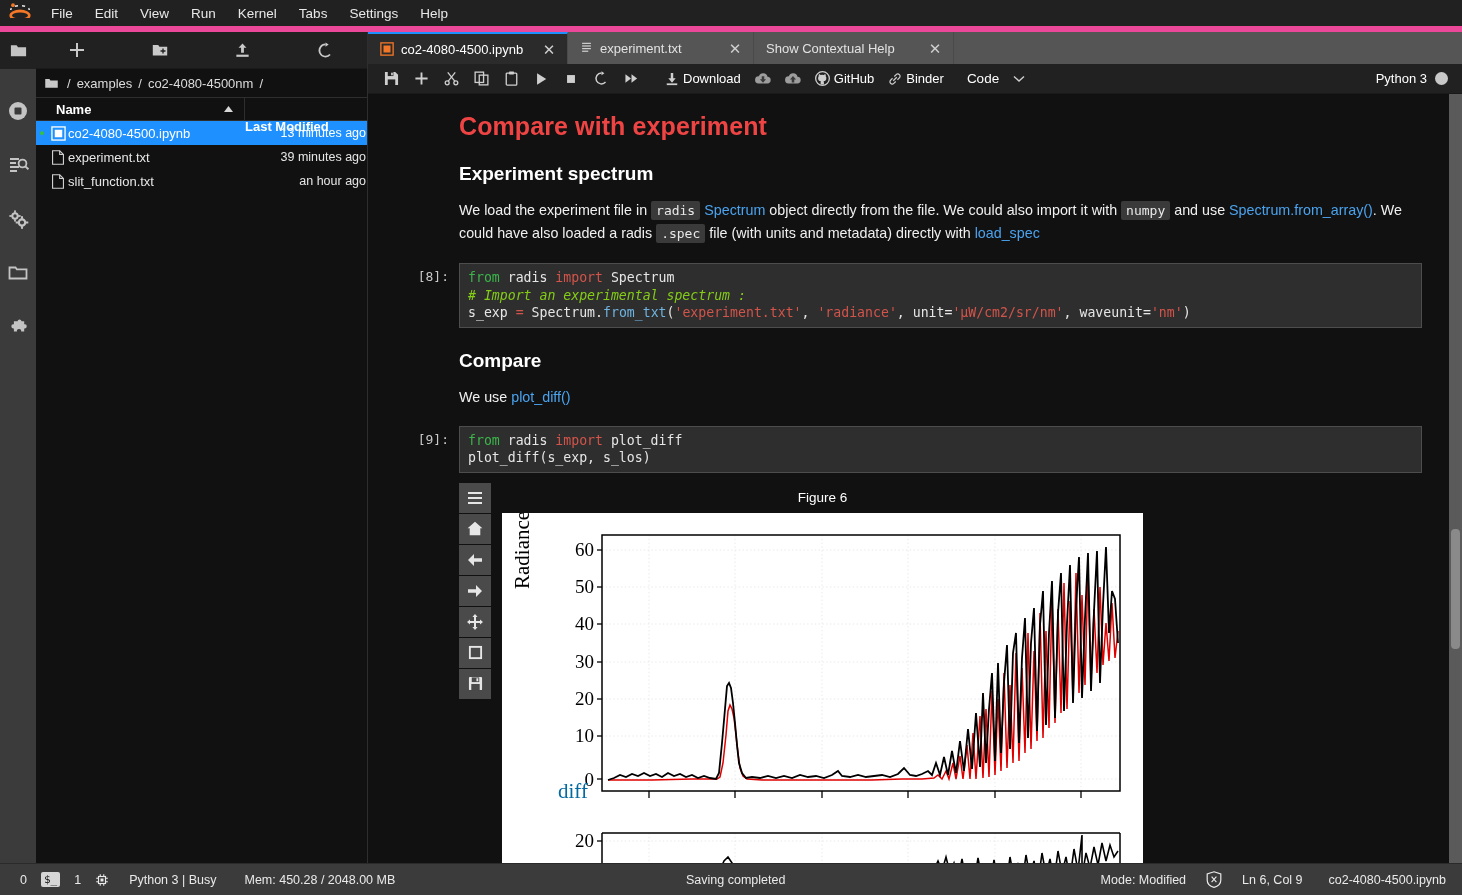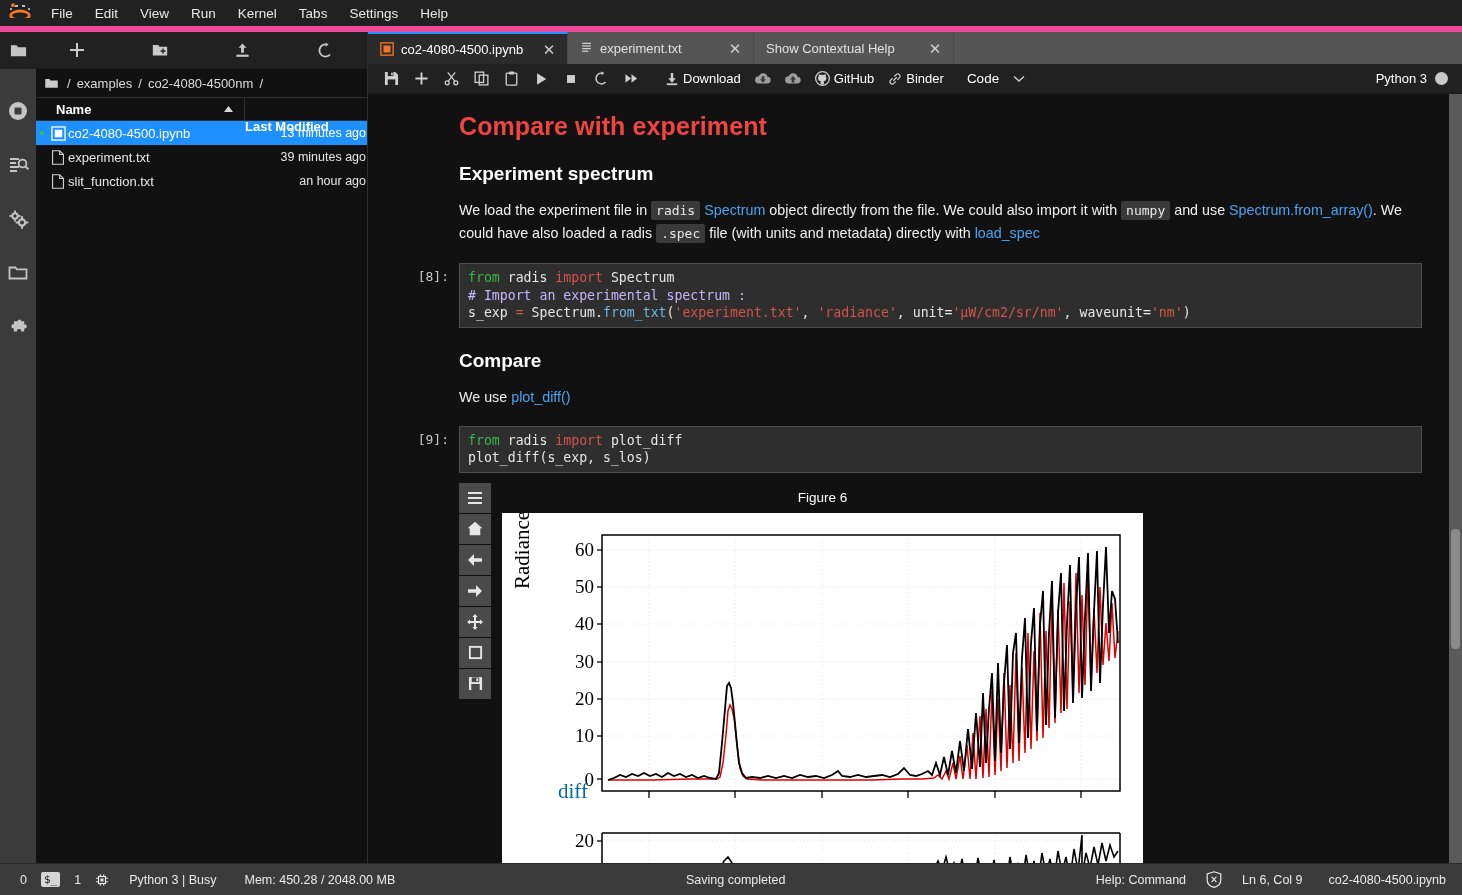--- a/index.html
+++ b/index.html
@@ -144,21 +144,21 @@
   .cell-input {
     flex: 1; background: #2e2e2e; border: 1px solid #4d4d4d;
     padding: 5px 8px; margin-right: 28px;
     font-family: "DejaVu Sans Mono", monospace; font-size: 13.2px;
     line-height: 17.5px; white-space: pre; overflow: hidden; color: #e6e6e6;
   }
   .tok-kw { color: #3bb54a; }
   .tok-kw2 { color: #d2544b; }
   .tok-fn { color: #6fb3e0; }
   .tok-str { color: #d2544b; }
-  .tok-com { color: #c4b5fd; }
+  .tok-com { color: #84cc16; font-style: italic; }
   .tok-op { color: #d2544b; }
   .tok-plain { color: #e6e6e6; }
 
   
   .fig-wrap { margin-top: 10px; margin-left: 91px; position: relative; }
   .fig-header {
     height: 30px; display: flex; align-items: center; justify-content: center;
     width: 641px; margin-left: 43px; font-size: 13.5px; color: #ffffff;
   }
   .mpl-toolbar {
@@ -696,21 +696,21 @@
             <line x1="12" y1="6" x2="14.6" y2="6"></line>
               <line x1="12" y1="10" x2="14.6" y2="10"></line>
           </g>
         </svg>
       </span>
       <span class="sb-item" style="margin-left:6px">Python 3 | Busy</span>
       <span class="sb-item" style="margin-left:8px">Mem: 450.28 / 2048.00 MB</span>
     </div>
     <div class="sb-center">Saving completed</div>
     <div class="sb-right">
-      <span class="sb-item">Help: Command</span>
+      <span class="sb-item">Mode: Modified</span>
       <span style="display:flex">
         <svg width="16" height="17" viewBox="0 0 16 17">
           <path d="M8 0.8L14.8 3v6c0 4-3 6.4-6.8 7.4C4.2 15.4 1.2 13 1.2 9V3z" fill="none" stroke="#eaeaea" stroke-width="1.2"></path>
           <path d="M5.6 5.6l4.8 5.6M10.4 5.6l-4.8 5.6" stroke="#eaeaea" stroke-width="1.1"></path>
         </svg>
       </span>
       <span class="sb-item">Ln 6, Col 9</span>
       <span class="sb-item">co2-4080-4500.ipynb</span>
     </div>
   </div>

